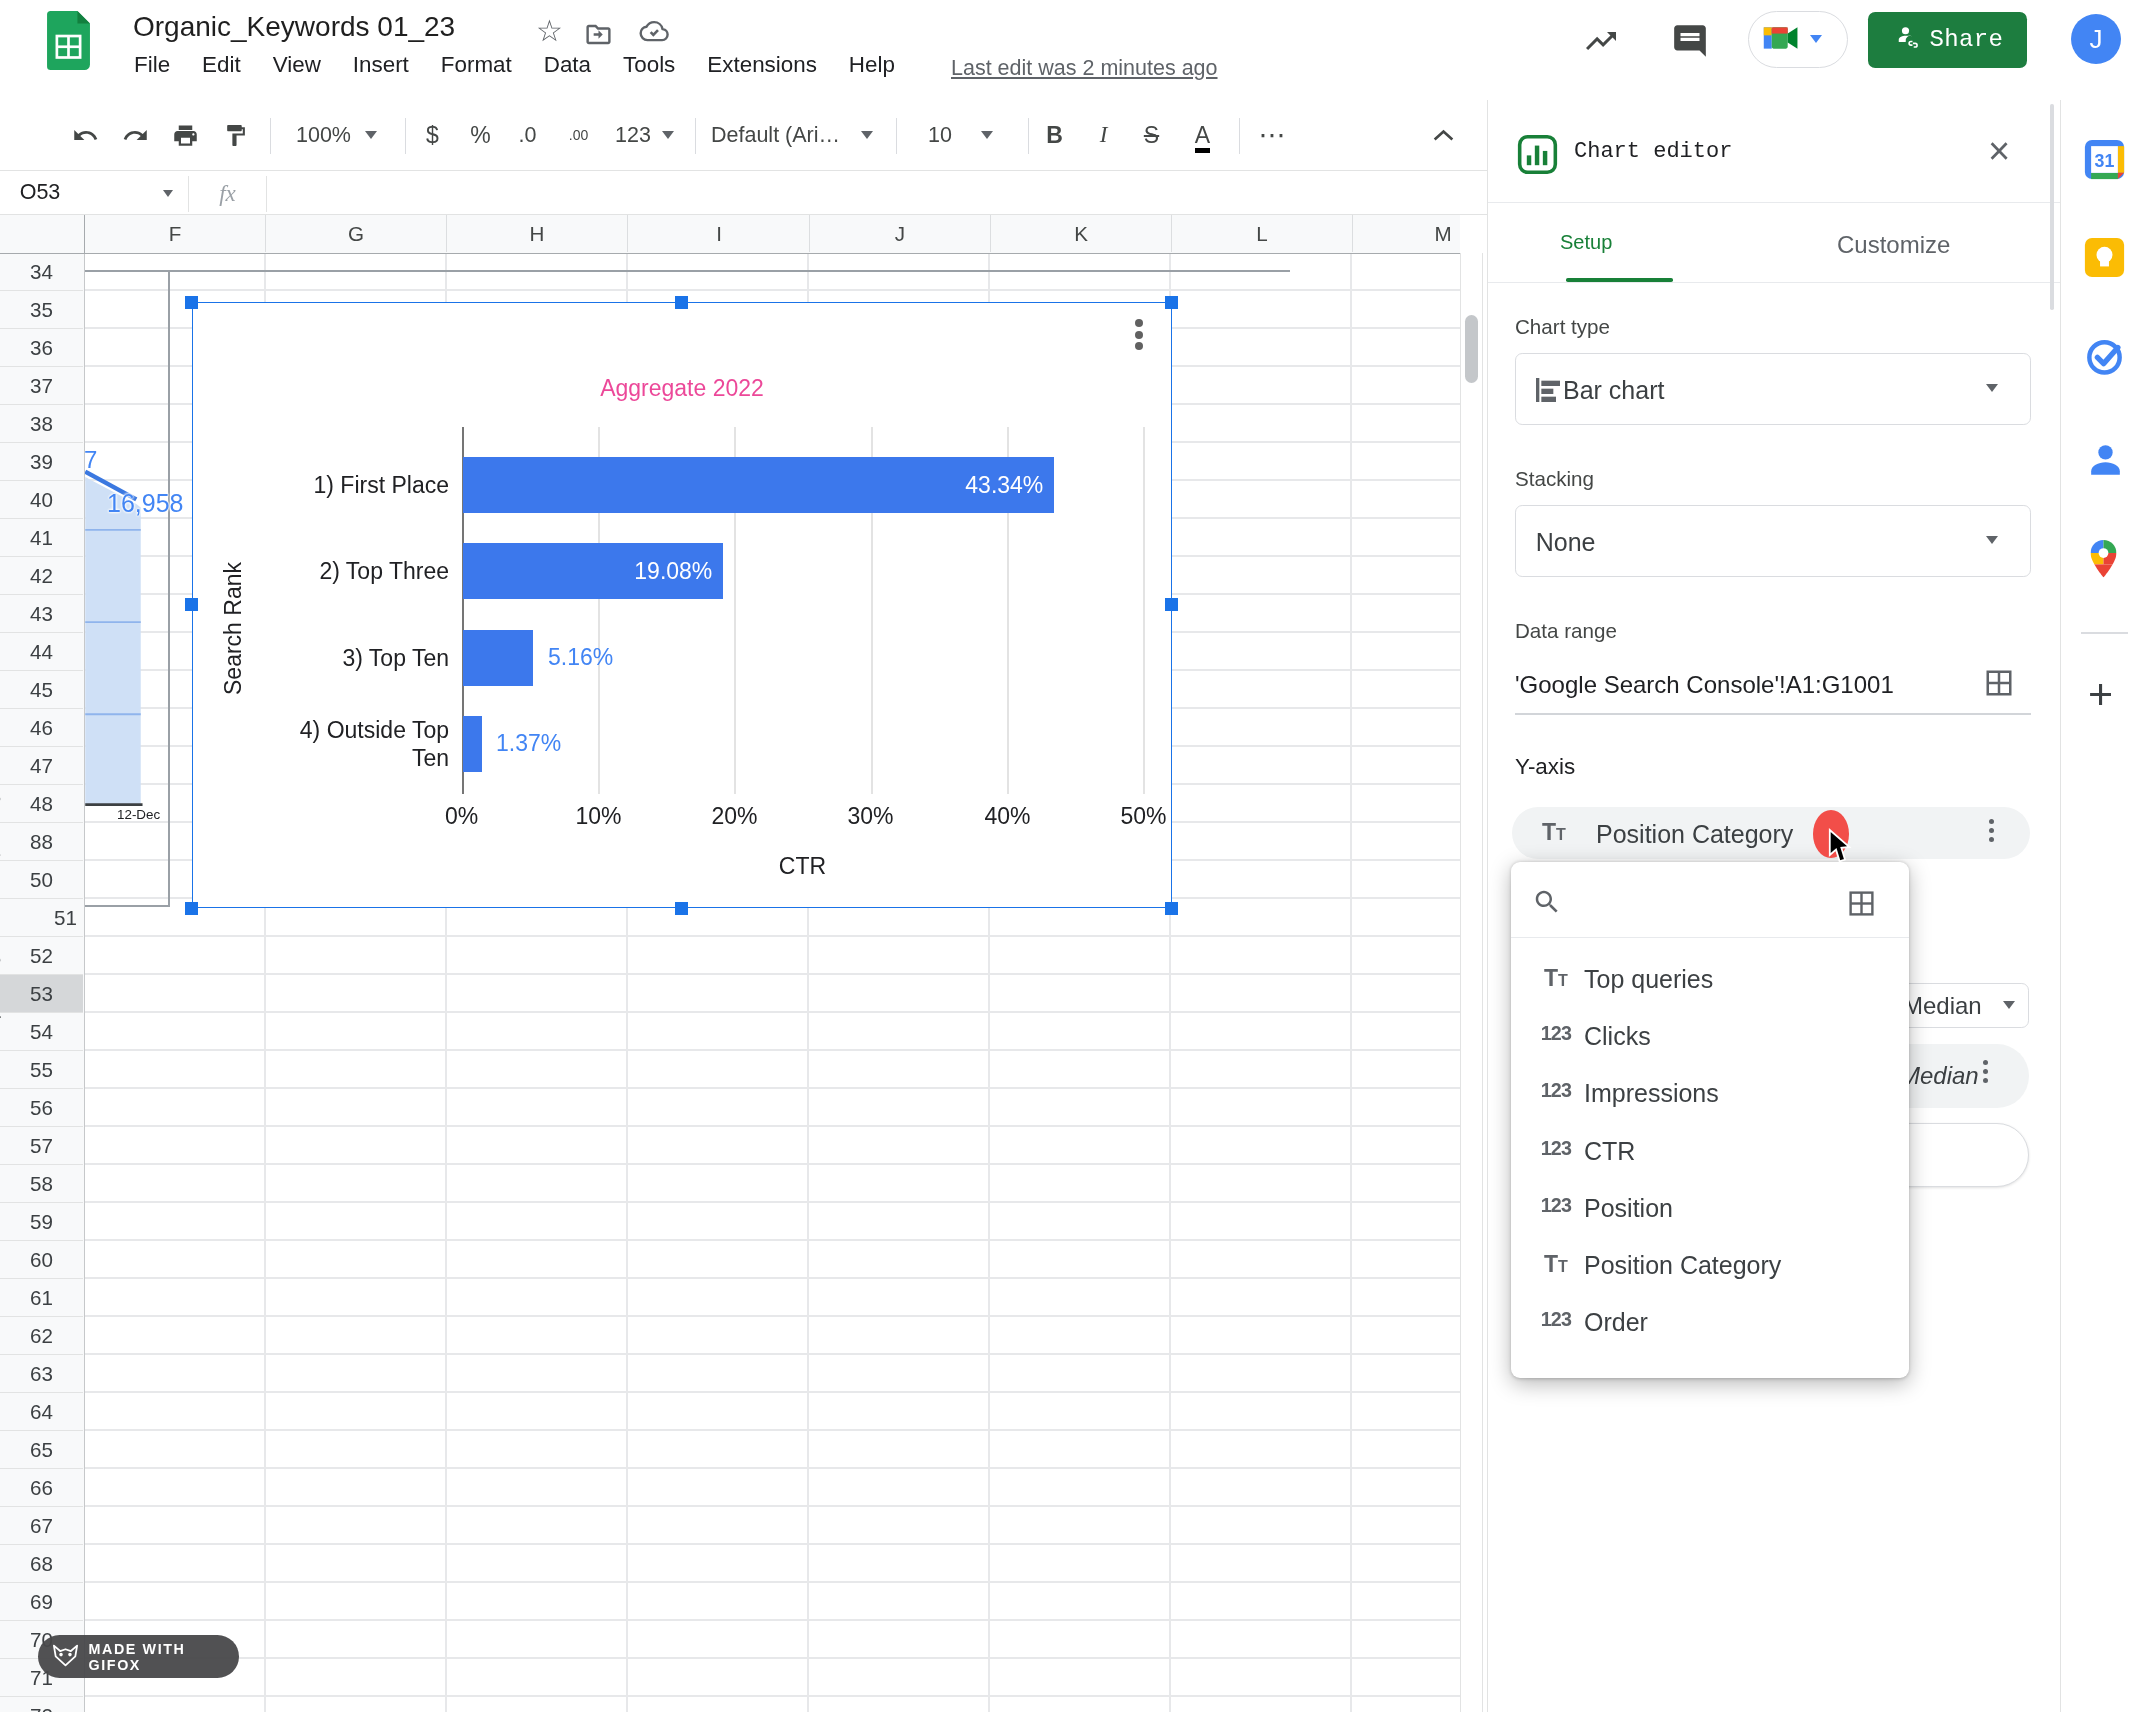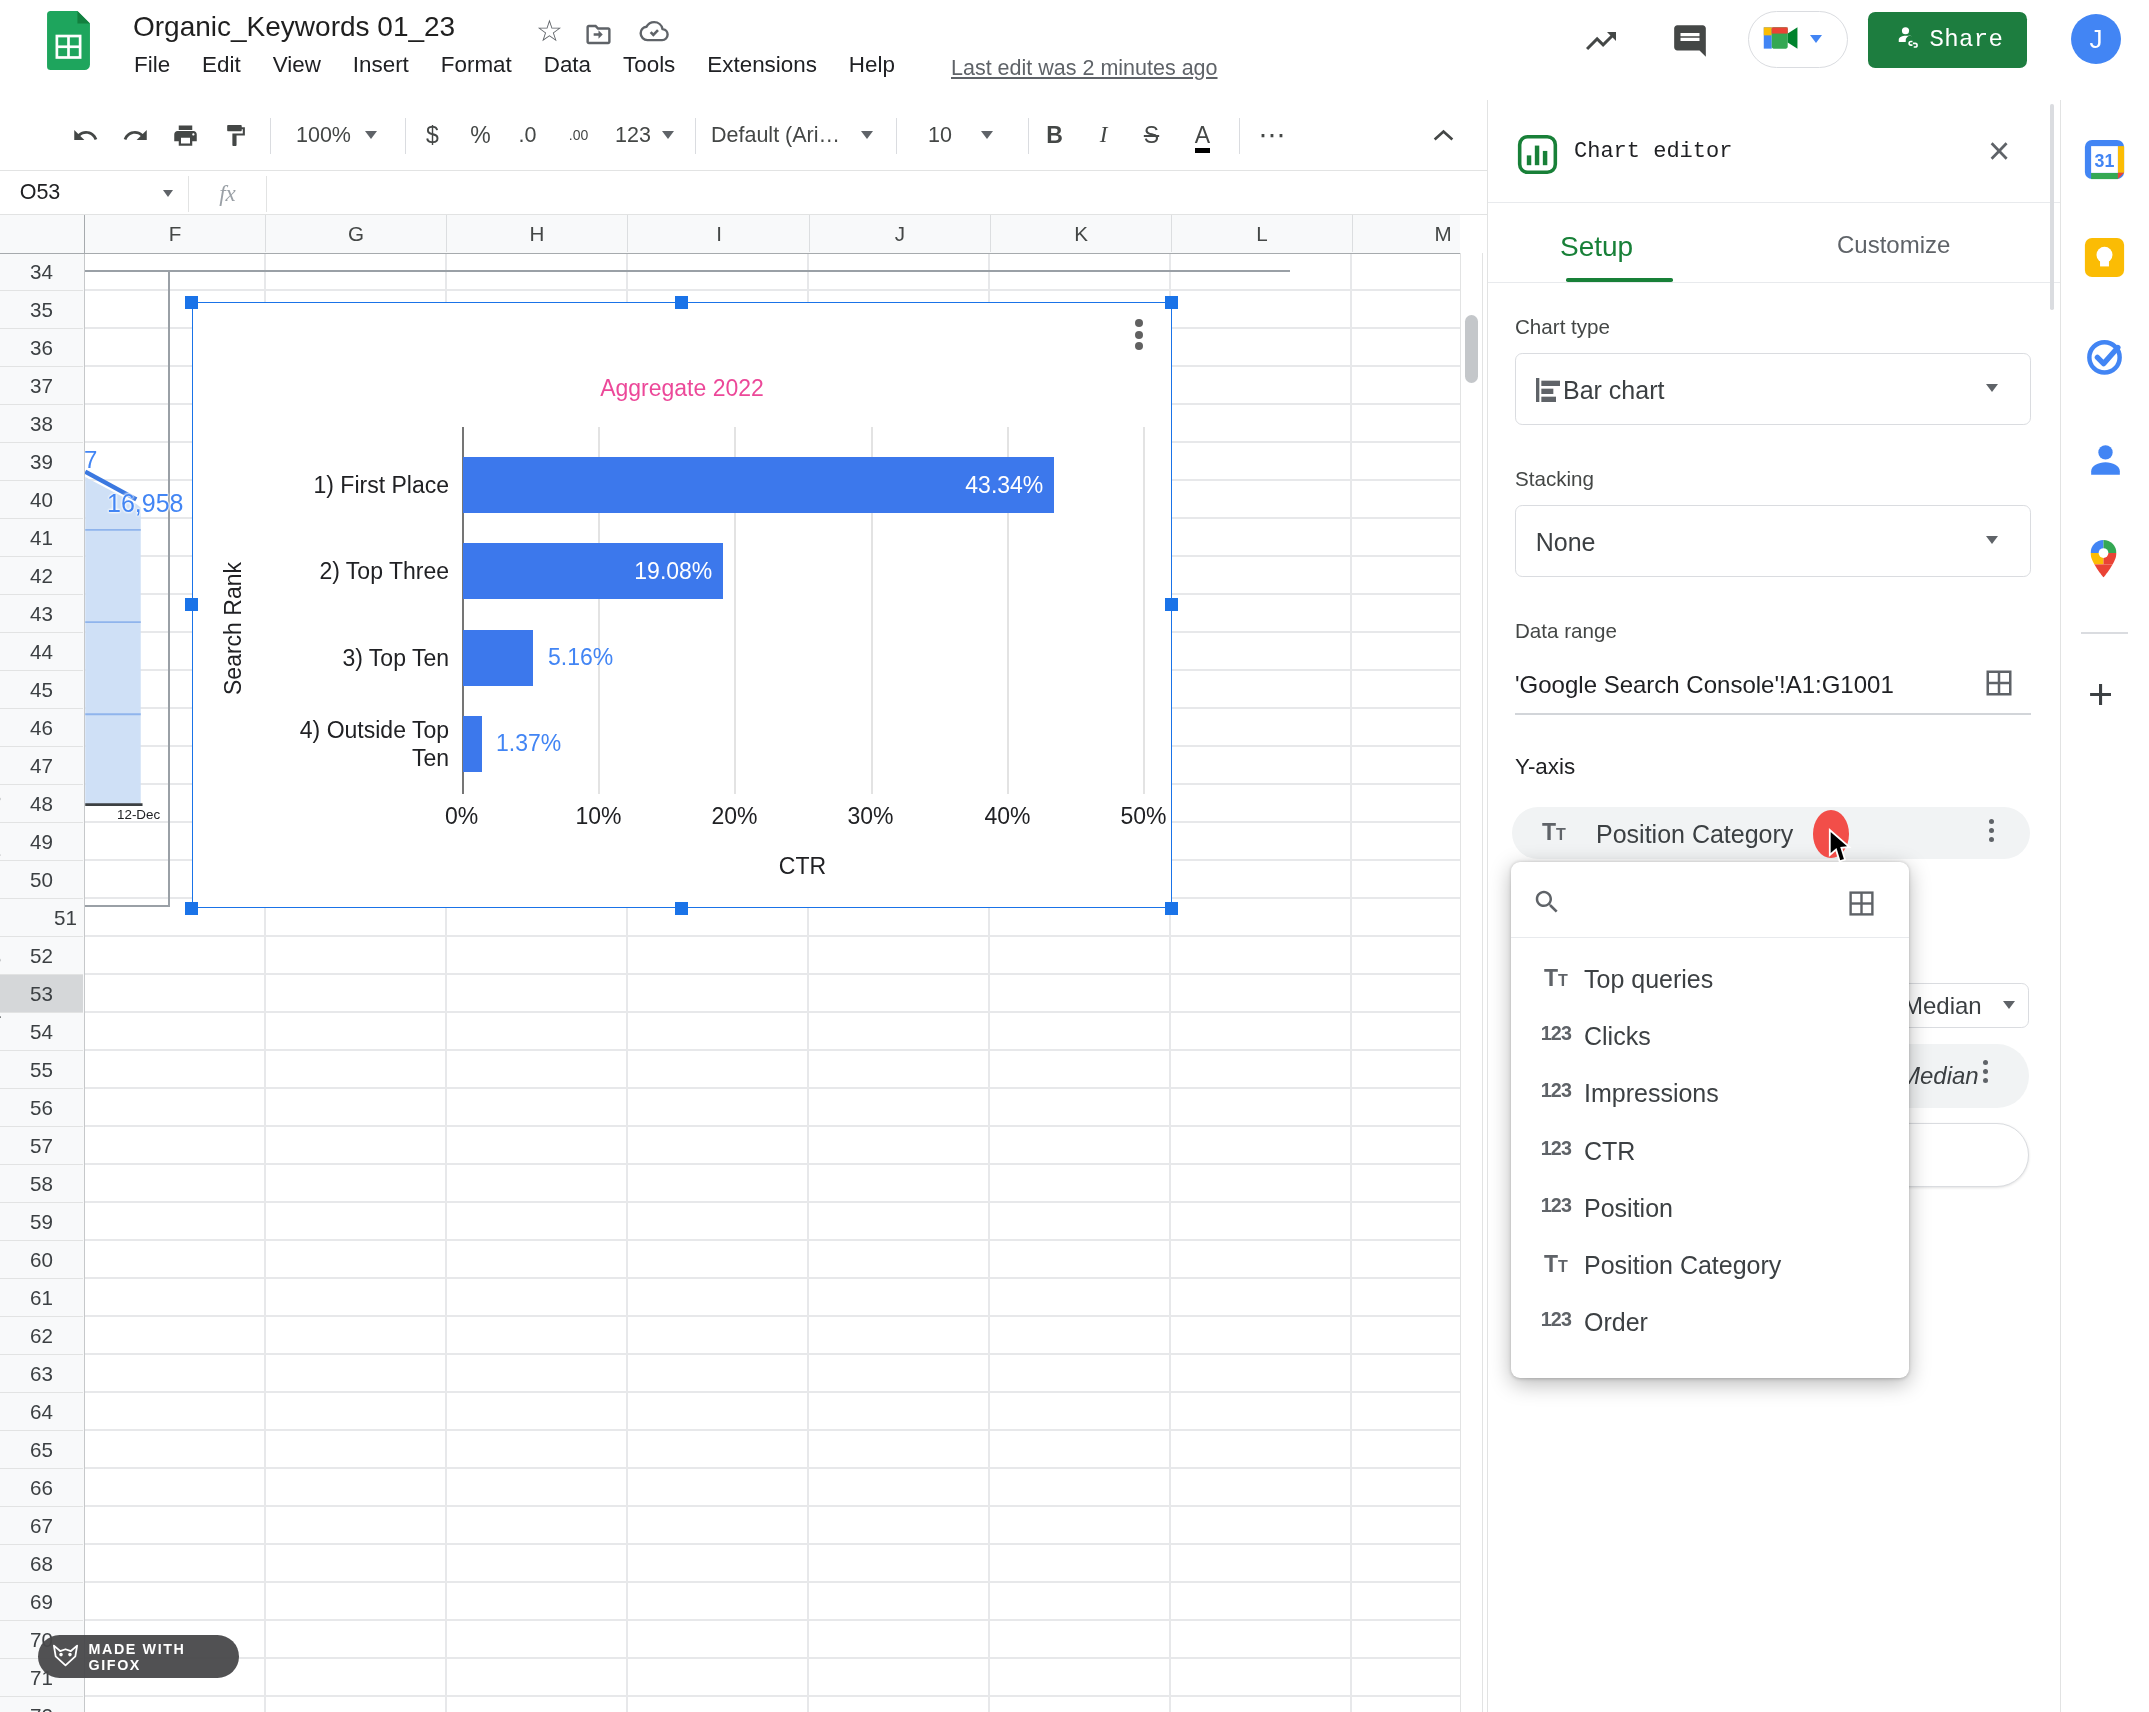--- a/index.html
+++ b/index.html
@@ -81,21 +81,21 @@
   .catlabel { position:absolute; width:179px; right:722px; text-align:right; font-size:23px; color:#202124; line-height:28px; }
   .xtick { position:absolute; top:500px; width:81px; text-align:center; font-size:23px; color:#202124; }
   #x-axis-title { position:absolute; left:569px; top:550px; width:81px; text-align:center; font-size:23px; color:#202124; }
 
   
   #panel { position:absolute; left:1487px; top:100px; width:572px; height:1612px; background:#fff; border-left:0.9px solid #e2e3e3; z-index:5; }
   #panel-header-icon { position:absolute; left:29px; top:34px; }
   #panel-title { position:absolute; left:86px; top:39px; font-size:22px; color:#202124;font-family:Liberation Mono, monospace; }
   #panel-close { position:absolute; left:500px; top:30px; font-size:38px; color:#5f6368; }
   .pdivider { position:absolute; left:0; width:572px; height:0.9px; background:#e8eaed; }
-  #tab-setup { position:absolute; left:72px; top:131px; font-size:28px; font-weight:500; color:#188038; }
+  #tab-setup { position:absolute; left:72px; top:131px; font-size:20px; font-weight:500; color:#188038; }
   #tab-customize { position:absolute; left:349px; top:131px; font-size:24px; color:#5f6368; }
   #tab-underline { position:absolute; left:78px; top:178px; width:107px; height:3.6px; background:#188038; border-radius:1.8px; }
   .plabel { position:absolute; left:27px; font-size:20.6px; color:#444746; }
   .pbox { position:absolute; left:27px; width:516px; height:72px; border:0.9px solid #dadce0; border-radius:7.2px; background:#fff; }
   .pbox .val { position:absolute; left:47px; top:21.5px; font-size:25px; color:#3c4043; }
   .pbox .caret { position:absolute; right:32px; top:30px; }
   #range-text { position:absolute; left:27px; top:571px; font-size:24px; color:#202124; }
   #range-grid-icon { position:absolute; left:496px; top:568px; }
   #range-underline { position:absolute; left:27px; top:613px; width:516px; height:1.8px; background:#d2d5d9; }
   #yaxis-label { position:absolute; left:27px; top:654px; font-size:22.4px; font-weight:500; color:#202124; }
@@ -239,21 +239,21 @@
       <div class="rowcell" style="top: 190px;">39</div>
       <div class="rowcell" style="top: 228px;">40</div>
       <div class="rowcell" style="top: 266px;">41</div>
       <div class="rowcell" style="top: 304px;">42</div>
       <div class="rowcell" style="top: 342px;">43</div>
       <div class="rowcell" style="top: 380px;">44</div>
       <div class="rowcell" style="top: 418px;">45</div>
       <div class="rowcell" style="top: 456px;">46</div>
       <div class="rowcell" style="top: 494px;">47</div>
       <div class="rowcell" style="top: 532px;">48</div>
-      <div class="rowcell" style="top: 570px;">49</div>
+      <div class="rowcell" style="top: 570px;">88</div>
       <div class="rowcell" style="top: 608px;">50</div>
       <div class="rowcell" style="top: 646px; padding-left: 48px;">51</div>
       <div class="rowcell" style="top: 684px;">52</div>
       <div class="rowcell hl" style="top: 722px;">53</div>
       <div class="rowcell" style="top: 760px;">54</div>
       <div class="rowcell" style="top: 798px;">55</div>
       <div class="rowcell" style="top: 836px;">56</div>
       <div class="rowcell" style="top: 874px;">57</div>
       <div class="rowcell" style="top: 912px;">58</div>
       <div class="rowcell" style="top: 950px;">59</div>

